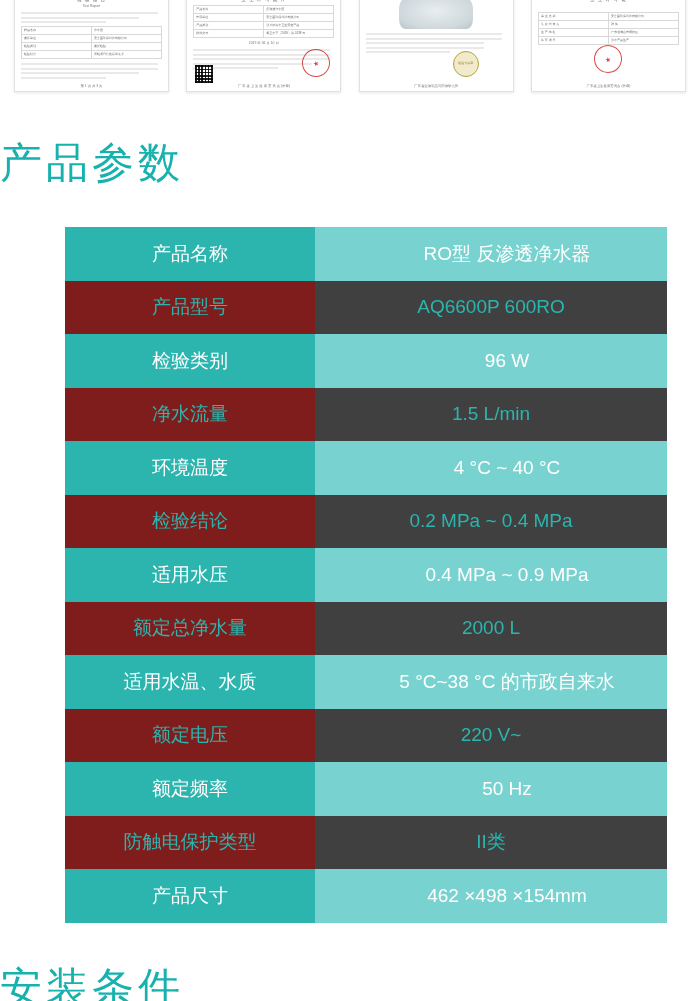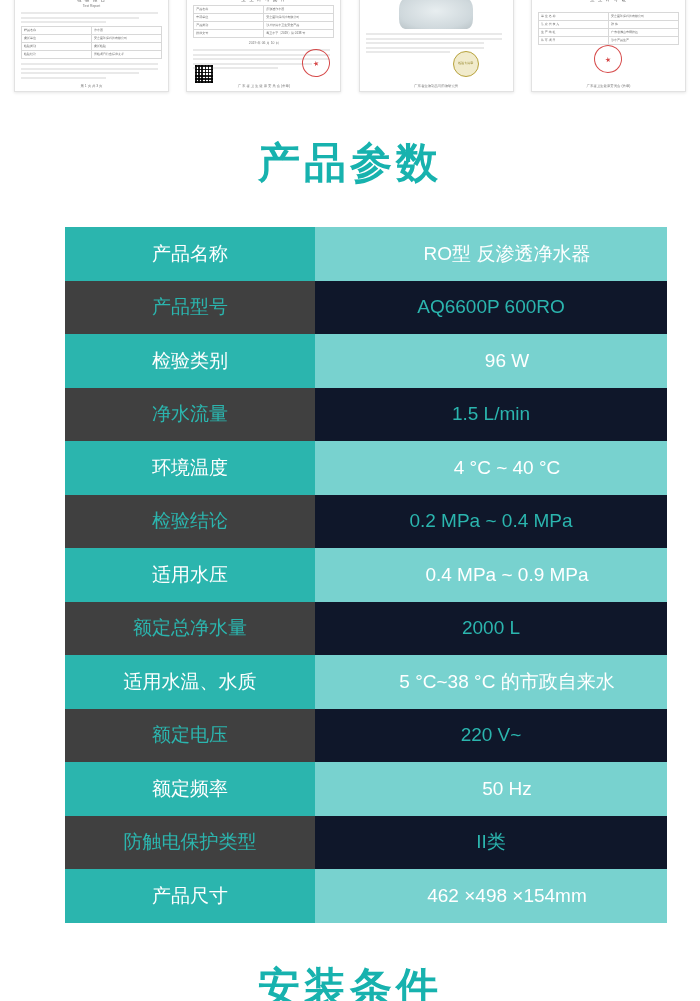--- a/index.html
+++ b/index.html
@@ -147,23 +147,22 @@
     align-items: center;
     justify-content: center;
     text-align: center;
     line-height: 1.1;
   }
 
   
   .section-title {
     position: absolute;
     width: 100%;
-    text-align: center;
     font-size: 42px;
-    font-weight: bold;
+    font-weight: normal;
     color: #17b2ae;
     letter-spacing: 4px;
   }
   #params-title { top: 135px; }
   #install-title {
     top: 960px;
     color: #17b2ae;
   }
 
   
@@ -191,25 +190,25 @@
     background: #2bb5ae;
     color: #ffffff;
   }
   .params-table tr.shaded td.value {
     background: #78d2cf;
     color: #ffffff;
     padding-left: 32px;
   }
   
   .params-table tr.plain td.label {
+    background: #7f1d1d;
+    color: #2bb5ae;
+  }
+  .params-table tr.plain td.value {
     background: #404040;
-    color: #2bb5ae;
-  }
-  .params-table tr.plain td.value {
-    background: #0f172a;
     color: #2bb5ae;
   }
 </style>
 </head>
 <body>
 
 <div class="cert-strip">
 
   <div class="cert-card">
     <div class="c-head">检 验 报 告</div>

